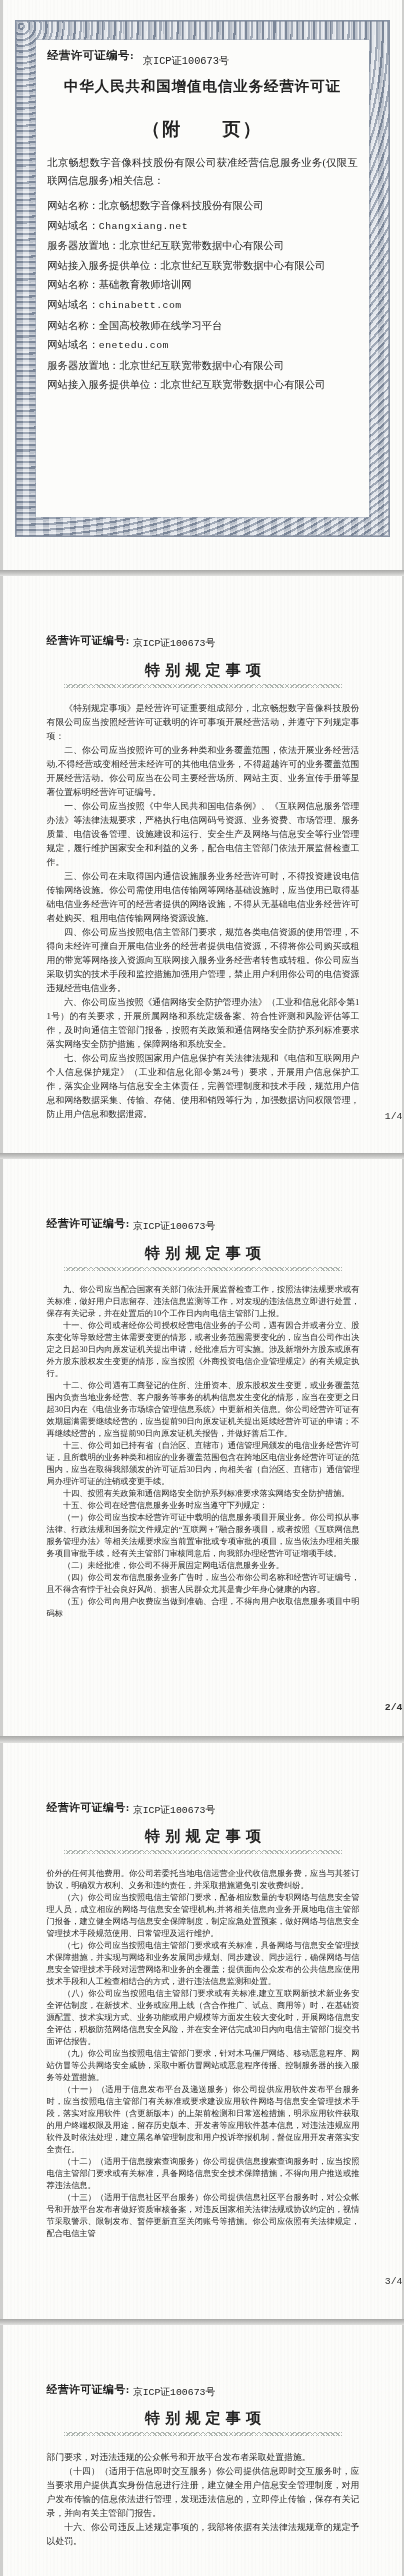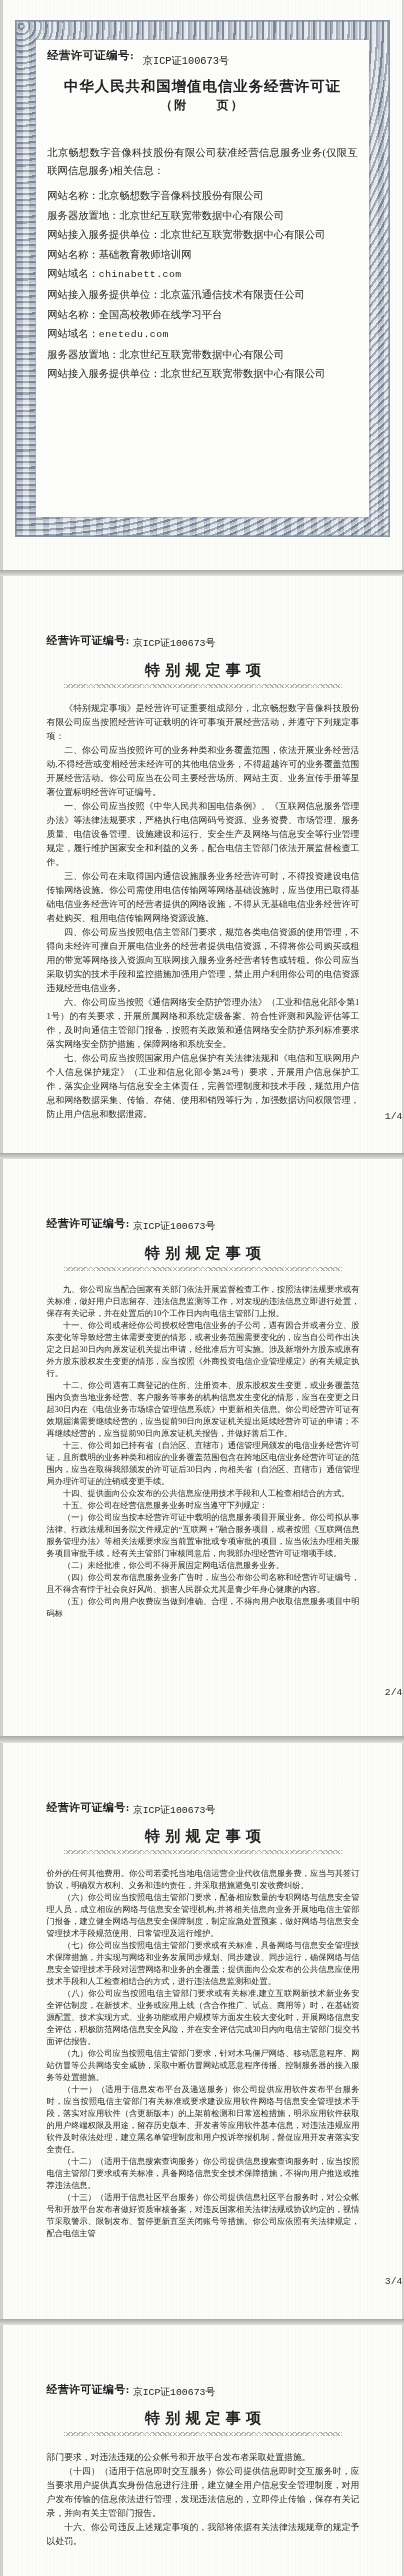--- a/index.html
+++ b/index.html
@@ -15,22 +15,22 @@
      background-color:#b3bbc6;
      background-image:
        repeating-radial-gradient(circle at 5.2px 5.2px, rgba(255,255,255,.55) 0 1.5px, rgba(86,100,122,.40) 1.5px 3.6px, rgba(255,255,255,.35) 3.6px 5.7px),
        repeating-linear-gradient(90deg, rgba(110,122,142,.45) 0 6.7px, rgba(235,238,243,.55) 6.7px 13.4px);
      outline:0.5px solid #8792a3;box-shadow:inset 0 0 0 1px rgba(120,130,148,.55);}
   .cert-inner{background:#fcfcfa;padding:8.2px 11.3px 15.5px;min-height:453px;
      box-shadow:0 0 0 0.5px #9aa3b1;}
   .cert-head{font-size:11.3px;font-weight:600;letter-spacing:0.5px;}
   .cert-head .num{font-weight:400;font-size:10.3px;display:inline-block;transform:translate(5.2px,5.2px);font-family:"Liberation Mono","DejaVu Sans Mono",monospace;letter-spacing:0;}
   .cert-title{font-size:14.4px;font-weight:700;text-align:center;margin:13.4px 0 0;letter-spacing:1px;}
-  .cert-sub{font-size:12px;font-weight:700;text-align:center;margin-top:1px;letter-spacing:2.1px;}
-  .cert-intro{font-size:10.3px;line-height:18px;margin:30px 0 0;text-align:justify;word-break:break-all;}
+  .cert-sub{font-size:18px;font-weight:700;text-align:center;margin-top:21px;letter-spacing:2.1px;}
+  .cert-intro{font-size:10.3px;line-height:18px;margin:13px 0 0;text-align:justify;word-break:break-all;}
   .site-block{margin-top:7.2px;}
   .site-block p{font-size:10.3px;line-height:17px;margin:0 0 2.6px;text-align:justify;word-break:break-all;}
   .site-block .dom{font-family:"Liberation Mono","DejaVu Sans Mono",monospace;font-size:9.8px;letter-spacing:0.5px;}
 
   
   .rule-page{padding:58px 43px 0 44px;box-sizing:border-box;}
   .p2,.p3,.p4{height:577px;} .p4{height:576px;} .p5{height:549px;}
   .rule-head{font-size:10.8px;font-weight:600;letter-spacing:0.5px;}
   .rule-head .num{font-weight:400;font-size:9.8px;display:inline-block;transform:translate(3.1px,1.5px);font-family:"Liberation Mono","DejaVu Sans Mono",monospace;letter-spacing:0;}
   .rule-title{text-align:center;font-size:15px;font-weight:700;letter-spacing:5.2px;text-indent:5.2px;margin:12.4px 0 4.1px;}
@@ -38,44 +38,44 @@
      background:
        repeating-linear-gradient(45deg,#97a09a 0 1px,transparent 1px 3.6px),
        repeating-linear-gradient(-45deg,#97a09a 0 1px,transparent 1px 3.6px);}
   .rule-body{margin-top:13.4px;}
   .rule-body p{margin:0;text-align:justify;text-indent:2em;word-break:break-all;color:#262626;}
   .rule-body p.cont{text-indent:0;}
   .p2 .rule-body p,.p5 .rule-body p{font-size:8.8px;line-height:14px;}
   .p3 .rule-body p,.p4 .rule-body p{font-size:8.2px;line-height:12px;}
   .page-no{position:absolute;left:0;right:0;text-align:right;font-size:9.8px;color:#333;
      font-family:"Liberation Mono","DejaVu Sans Mono",monospace;}
-  .p2 .page-no{bottom:31px;} .p3 .page-no{bottom:38px;} .p4 .page-no{bottom:32px;}
+  .p2 .page-no{bottom:31px;} .p3 .page-no{bottom:23px;font-weight:bold;} .p4 .page-no{bottom:32px;}
 </style>
 </head>
 <body>
 
 <div class="canvas">
 
   <section class="page cert-page">
     <div class="cert-frame">
       <div class="cert-inner">
         <div class="cert-head">
           <span>经营许可证编号:</span>
           <span class="num">京ICP证100673号</span>
         </div>
         <h1 class="cert-title">中华人民共和国增值电信业务经营许可证</h1>
         <div class="cert-sub">（附　　页）</div>
         <p class="cert-intro">北京畅想数字音像科技股份有限公司获准经营信息服务业务(仅限互联网信息服务)相关信息：</p>
         <div class="site-block" id="website-list">
             <p><span>网站名称：</span><span>北京畅想数字音像科技股份有限公司</span></p>
+            <p><span>网站域名：</span><span class="dom">Changxiang.net</span></p>
             <p><span>服务器放置地：</span><span>北京世纪互联宽带数据中心有限公司</span></p>
             <p><span>网站接入服务提供单位：</span><span>北京世纪互联宽带数据中心有限公司</span></p>
             <p><span>网站名称：</span><span>基础教育教师培训网</span></p>
             <p><span>网站域名：</span><span class="dom">chinabett.com</span></p>
-            <p><span>网站接入服务提供单位：</span><span>北京蓝汛通信技术有限责任公司</span></p>
             <p><span>网站名称：</span><span>全国高校教师在线学习平台</span></p>
             <p><span>网站域名：</span><span class="dom">enetedu.com</span></p>
             <p><span>服务器放置地：</span><span>北京世纪互联宽带数据中心有限公司</span></p>
             <p><span>网站接入服务提供单位：</span><span>北京世纪互联宽带数据中心有限公司</span></p>
           </div>
       </div>
     </div>
   </section>
 
   <div class="page-gap"></div>
@@ -98,21 +98,21 @@
   <div class="page-gap"></div>
   <section class="page rule-page p3">
       <div class="rule-head"><span>经营许可证编号:</span><span class="num">京ICP证100673号</span></div>
       <div class="rule-title">特别规定事项</div>
       <div class="zigzag"></div>
       <div class="rule-body">
         <p>九、你公司应当配合国家有关部门依法开展监督检查工作，按照法律法规要求或有关标准，做好用户日志留存、违法信息监测等工作，对发现的违法信息立即进行处置，保存有关记录，并在处置后的10个工作日内向电信主管部门上报。</p>
         <p>十一、你公司或者经你公司授权经营电信业务的子公司，遇有因合并或者分立、股东变化等导致经营主体需要变更的情形，或者业务范围需要变化的，应当自公司作出决定之日起30日内向原发证机关提出申请，经批准后方可实施。涉及新增外方股东或原有外方股东股权发生变更的情形，应当按照《外商投资电信企业管理规定》的有关规定执行。</p>
         <p>十二、你公司遇有工商登记的住所、注册资本、股东股权发生变更，或业务覆盖范围内负责当地业务经营、客户服务等事务的机构信息发生变化的情形，应当在变更之日起30日内在《电信业务市场综合管理信息系统》中更新相关信息。你公司经营许可证有效期届满需要继续经营的，应当提前90日向原发证机关提出延续经营许可证的申请；不再继续经营的，应当提前90日向原发证机关报告，并做好善后工作。</p>
         <p>十三、你公司如已持有省（自治区、直辖市）通信管理局颁发的电信业务经营许可证，且所载明的业务种类和相应的业务覆盖范围包含在跨地区电信业务经营许可证的范围内，应当在取得我部颁发的许可证后30日内，向相关省（自治区、直辖市）通信管理局办理许可证的注销或变更手续。</p>
-        <p>十四、提供面向公众发布的公共信息应使用技术手段和人工检查相结合的方式。</p>
+        <p>十四、按照有关政策和通信网络安全防护系列标准要求落实网络安全防护措施。</p>
         <p>十五、你公司在经营信息服务业务时应当遵守下列规定：</p>
         <p>（一）你公司应当按本经营许可证中载明的信息服务项目开展业务。你公司拟从事法律、行政法规和国务院文件规定的“互联网＋”融合服务项目，或者按照《互联网信息服务管理办法》等相关法规要求应当前置审批或专项审批的项目，应当依法办理相关服务项目审批手续，经有关主管部门审核同意后，向我部办理经营许可证增项手续。</p>
         <p>（二）未经批准，你公司不得开展固定网电话信息服务业务。</p>
         <p>（四）你公司发布信息服务业务广告时，应当公布你公司名称和经营许可证编号，且不得含有悖于社会良好风尚、损害人民群众尤其是青少年身心健康的内容。</p>
         <p>（五）你公司向用户收费应当做到准确、合理，不得向用户收取信息服务项目中明码标</p>
       </div>
       <div class="page-no">2/4</div>
     </section>
   <div class="page-gap"></div>
   <section class="page rule-page p4">

